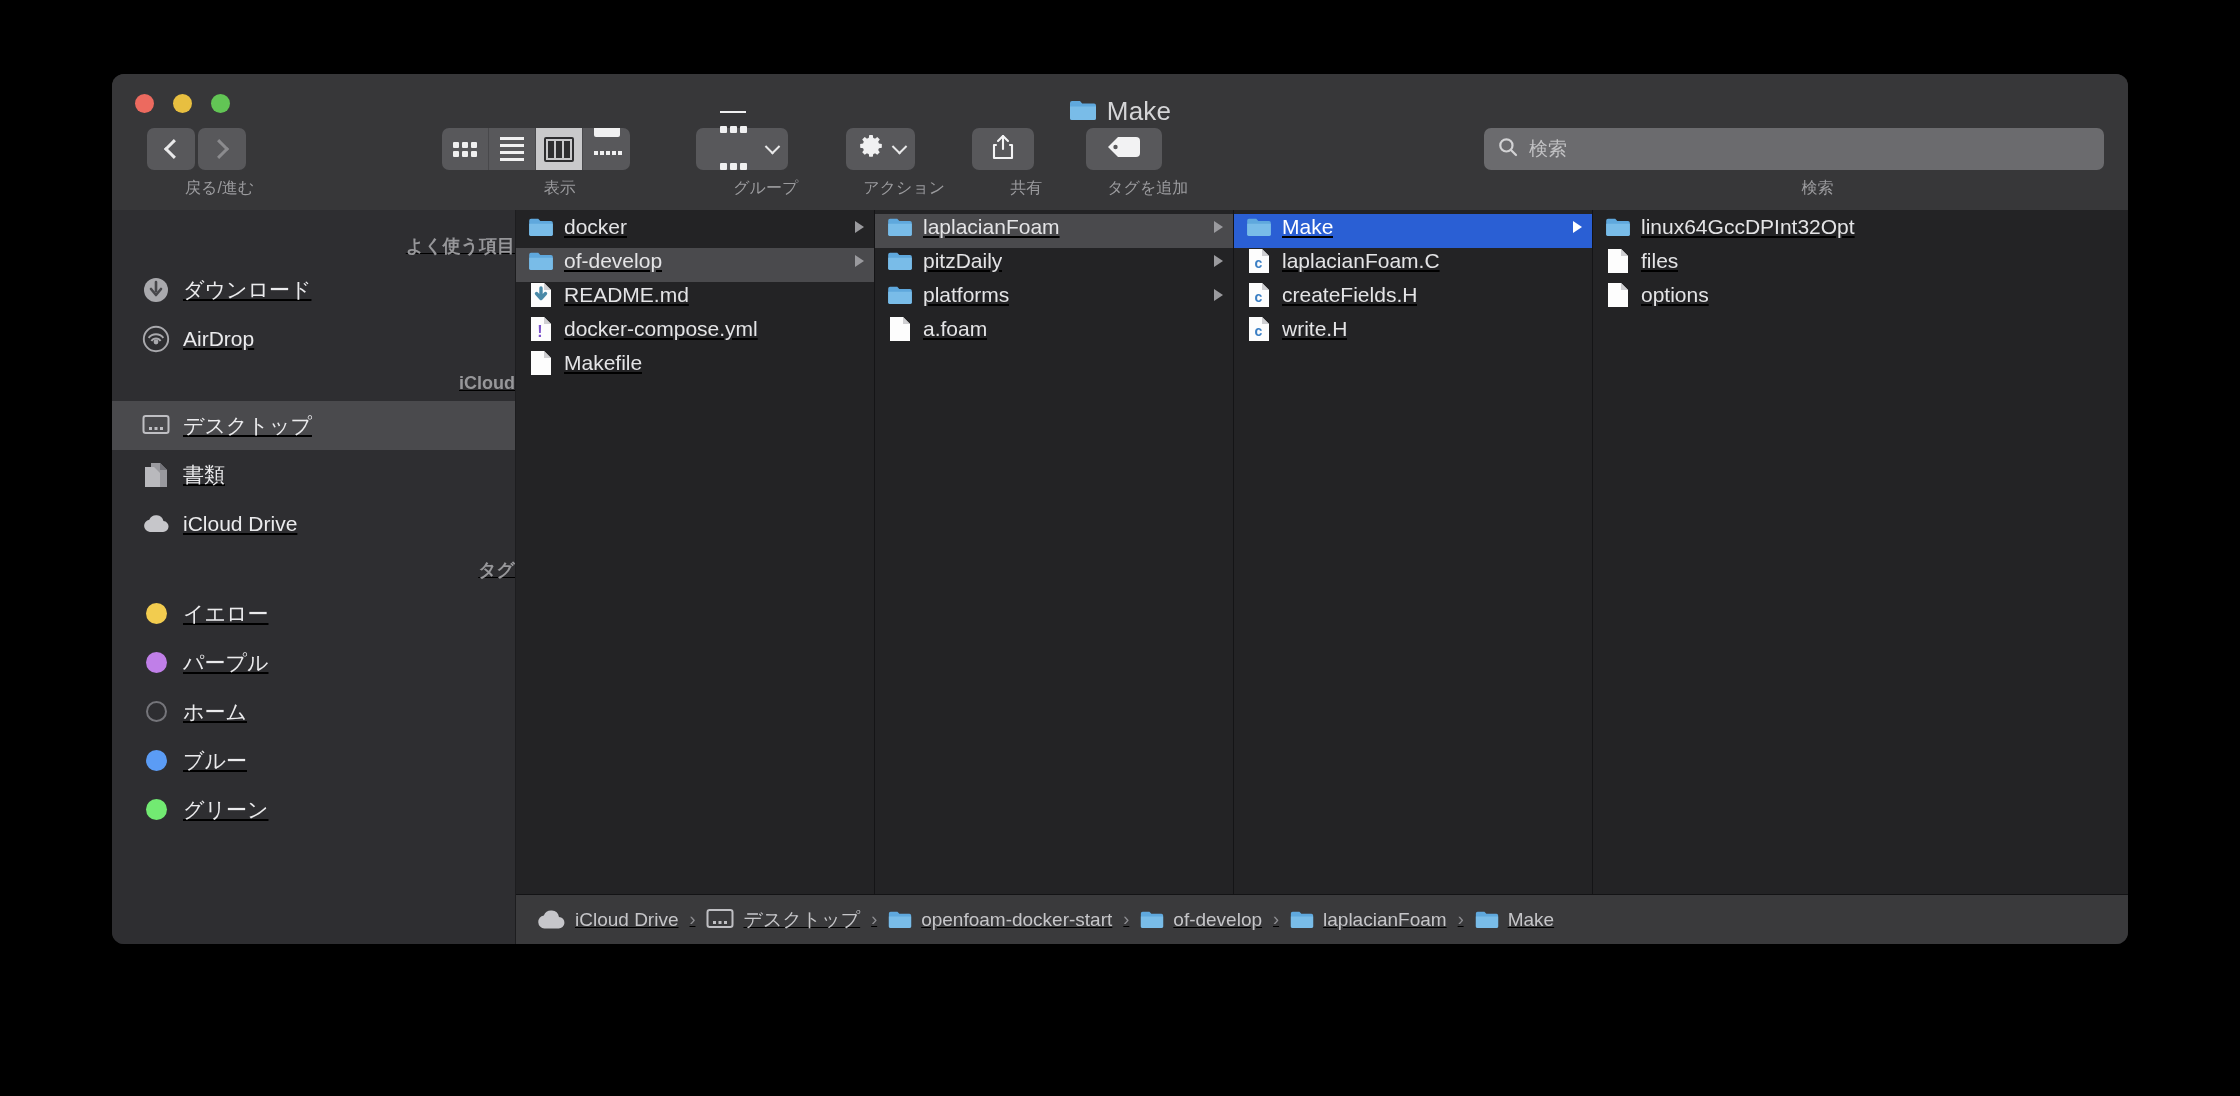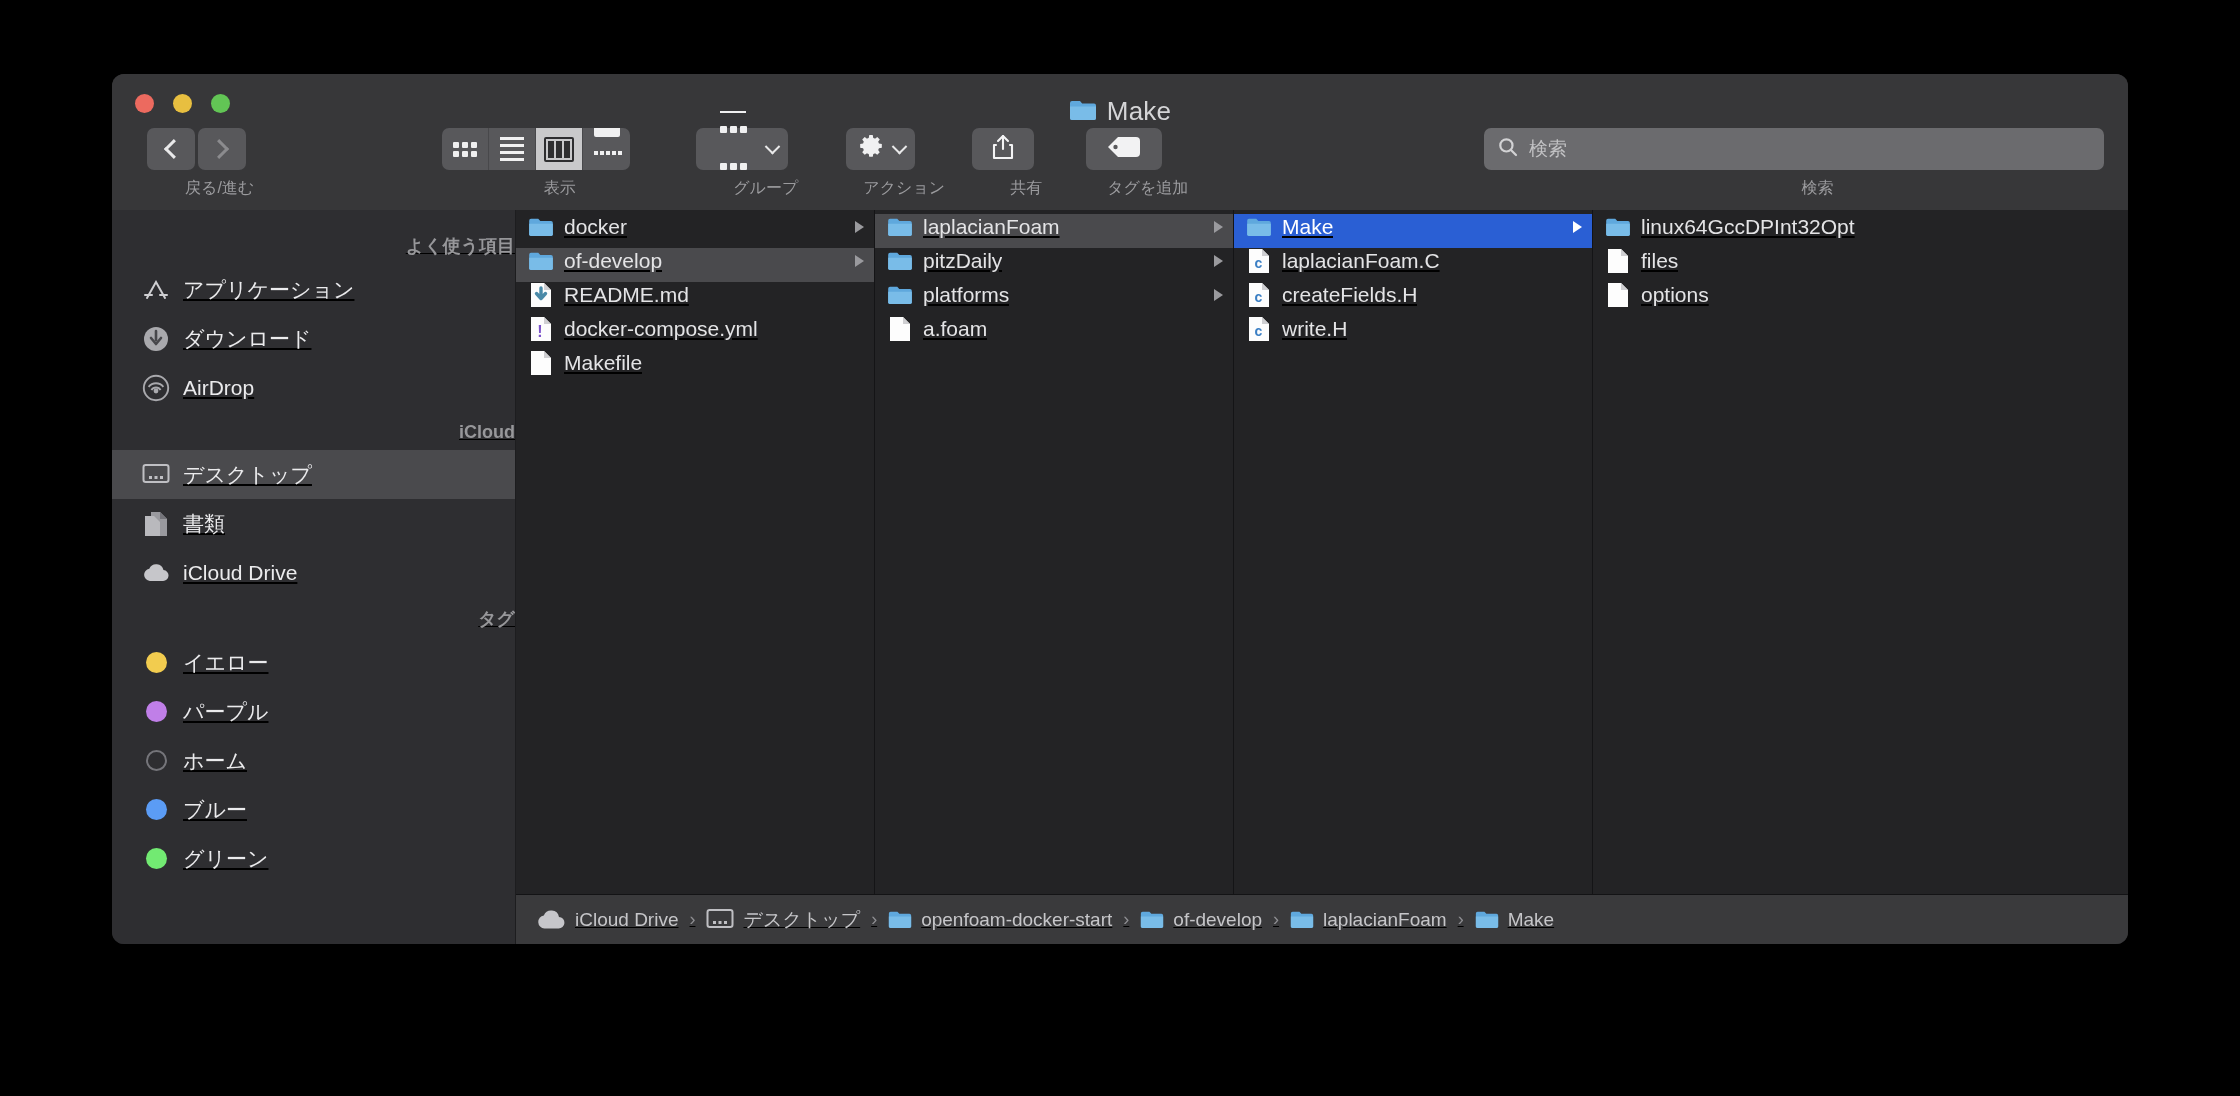--- a/index.html
+++ b/index.html
@@ -332,30 +332,20 @@
 
     </div>
   </div>
 
   <div class="body">
 
     <div class="sidebar" id="sidebar">
         <div class="sb-header">よく使う項目</div>
         <div class="sb-item">
           <span class="sb-ico">
-            <svg width="28" height="28" viewBox="0 0 28 28" fill="none" stroke="#cfcfd2" stroke-width="2" stroke-linecap="round">
-              <path d="M5 22L14 6l9 16"></path>
-              <path d="M3 19h7"></path>
-              <path d="M18 19h7"></path>
-            </svg>
-          </span>
-          <span>アプリケーション</span>
-        </div>
-        <div class="sb-item">
-          <span class="sb-ico">
             <svg width="28" height="28" viewBox="0 0 28 28">
               <circle cx="14" cy="14" r="12" fill="#a9a9ad"></circle>
               <path d="M14 6v9M9 13l5 6 5-6" stroke="#47474b" stroke-width="2.6" fill="none" stroke-linecap="round" stroke-linejoin="round"></path>
             </svg>
           </span>
           <span>ダウンロード</span>
         </div>
         <div class="sb-item">
           <span class="sb-ico">
             <svg width="28" height="28" viewBox="0 0 28 28" fill="none" stroke="#a9a9ad" stroke-width="1.9">

